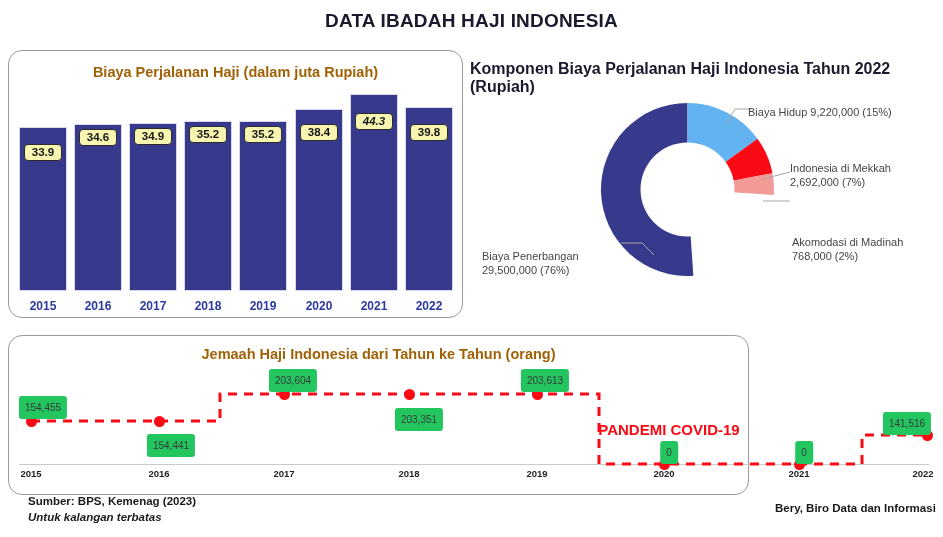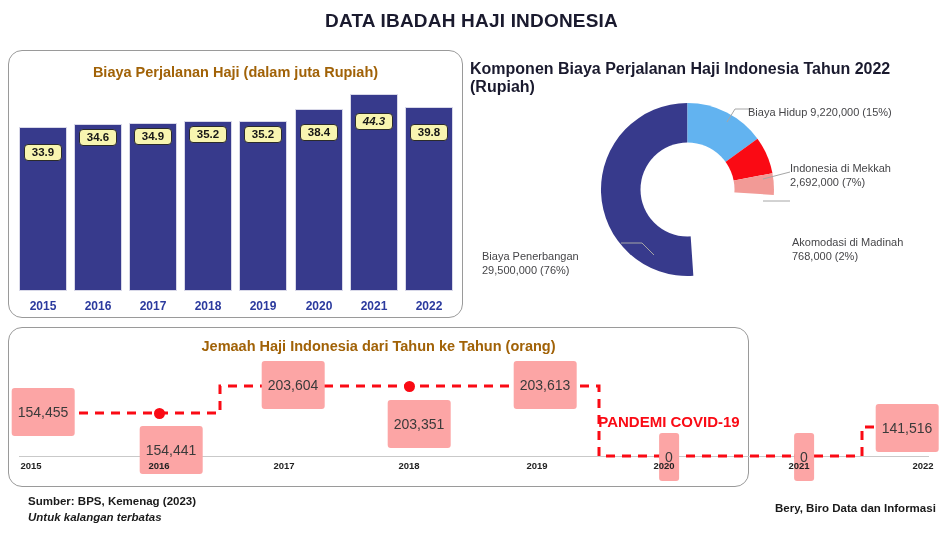--- a/index.html
+++ b/index.html
@@ -36,21 +36,21 @@
     box-sizing: border-box;
   }
   #bar-panel {
     left: 8px;
     top: 50px;
     width: 455px;
     height: 268px;
   }
   #line-panel {
     left: 8px;
-    top: 327px;
+    top: 335px;
     width: 741px;
     height: 160px;
     text-decoration: underline;
   }
 
   .panel-title {
     position: absolute;
     width: 100%;
     text-align: center;
     font-size: 14.5px;
@@ -193,25 +193,25 @@
     position: absolute;
     width: 11px;
     height: 11px;
     border-radius: 50%;
     background: #fa0a14;
     margin-left: -5.5px;
     margin-top: -5.5px;
   }
   .dot-label {
     position: absolute;
-    background: #fca5a5;
+    background: #22c55e;
     color: #3a3a3a;
-    font-size: 14px;
+    font-size: 10px;
     border-radius: 3px;
-    padding: 16px 6px;
+    padding: 6px 6px;
     white-space: nowrap;
     transform: translateX(-50%);
   }
   .x-label {
     position: absolute;
     top: 132px;
     font-size: 9.5px;
     font-weight: bold;
     color: #222;
     transform: translateX(-50%);

